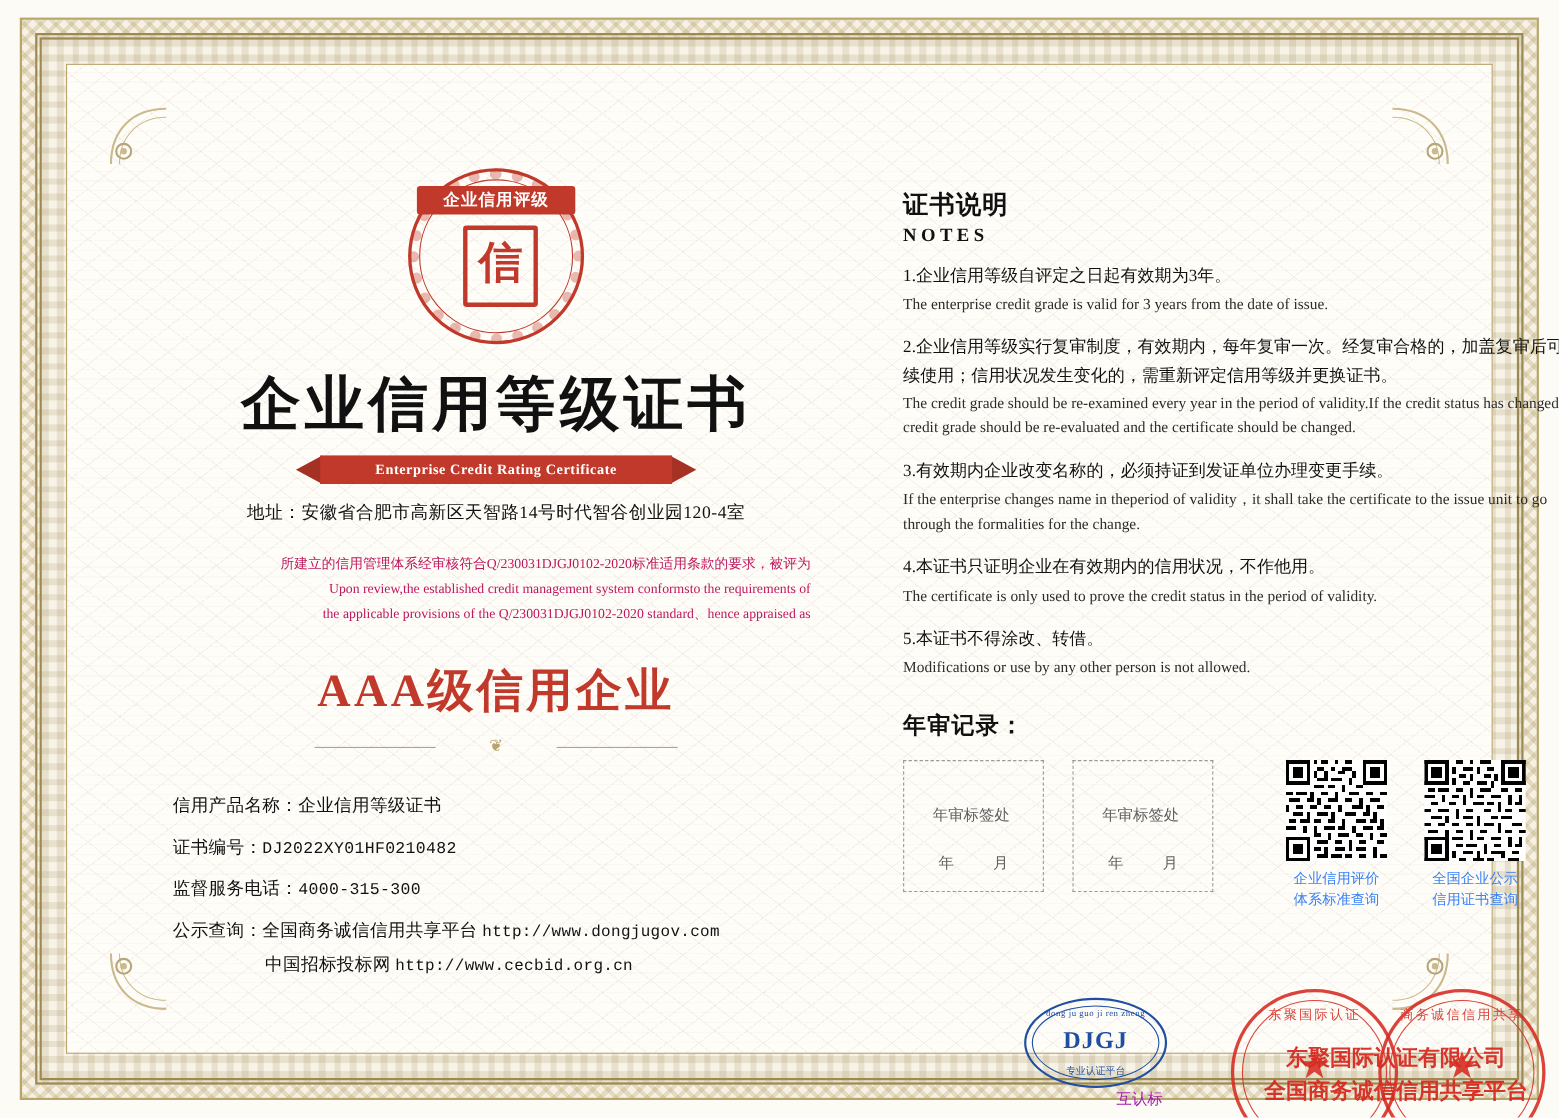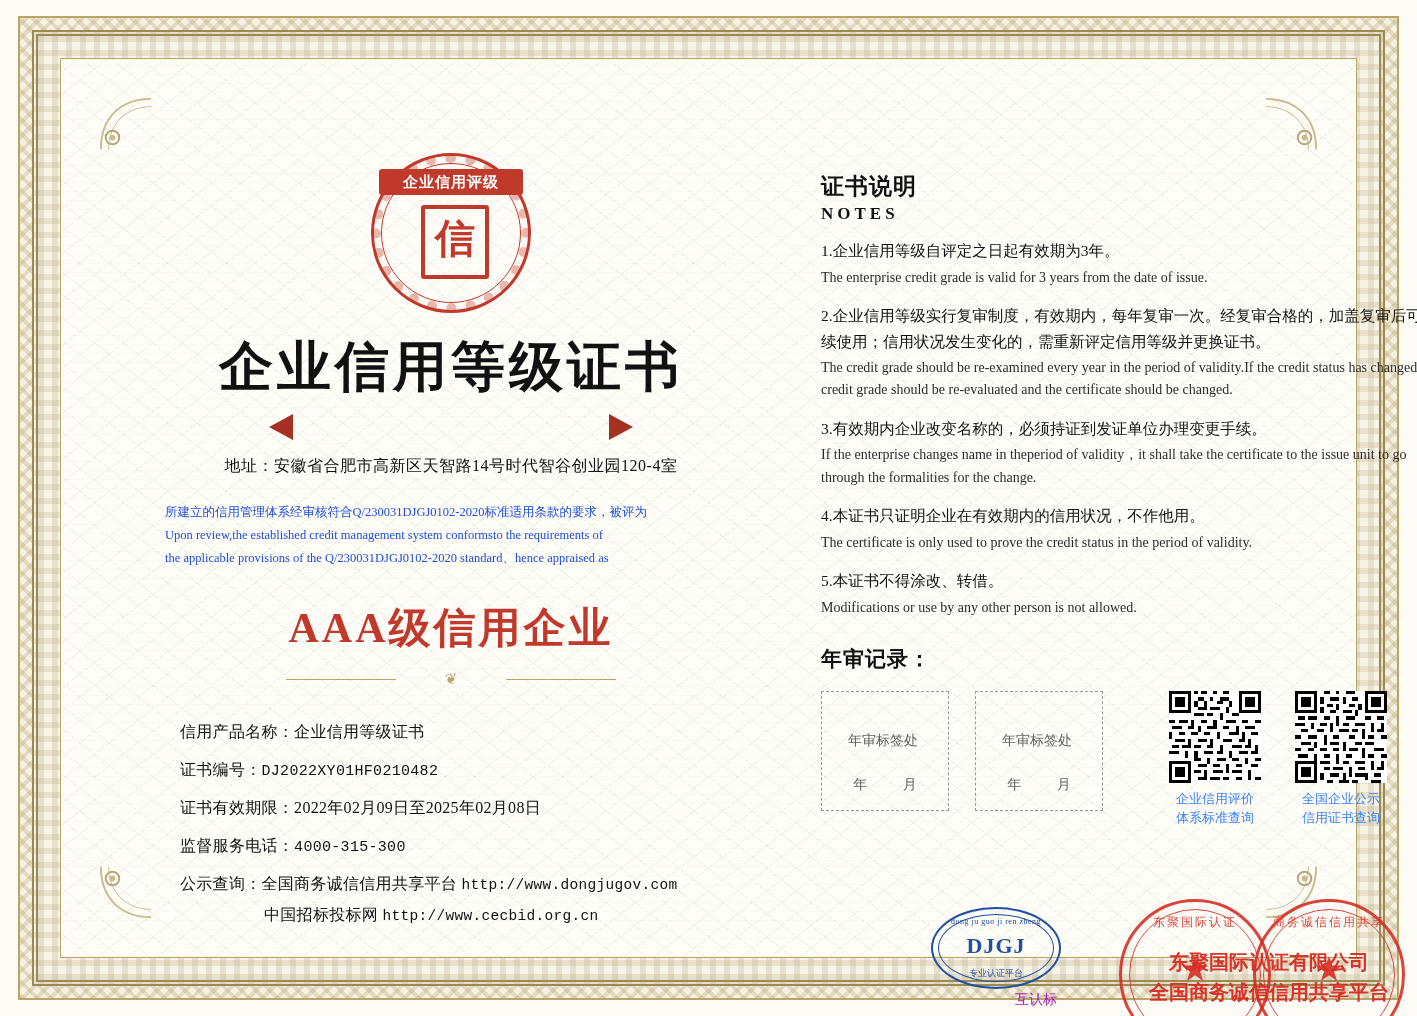--- a/index.html
+++ b/index.html
@@ -96,41 +96,41 @@
   .title-ribbon .tip-l{left:8px;border-right:24px solid #a53024;}
   .title-ribbon .tip-r{right:8px;border-left:24px solid #a53024;}
 
   .company{
     text-align:center;font-size:25px;font-weight:bold;color:#111;margin-top:34px;letter-spacing:1px;
   }
   .address{
     text-align:center;font-size:16px;color:#111;margin-top:16px;letter-spacing:.5px;
   }
   .statement{
-    margin-top:24px;text-align:left;color:#1d4ed8;font-size:12.5px;line-height:1.85;
+    margin-top:24px;text-align:right;color:#be185d;font-size:12.5px;line-height:1.85;
     padding:0 14px;
   }
   .statement .en{font-size:12.5px;}
 
   .grade{
     text-align:center;color:#c0392b;font-size:42px;font-weight:bold;margin-top:30px;letter-spacing:3px;
     font-family:"Liberation Serif",serif;
   }
   .divider{
     margin:14px auto 0;width:330px;height:18px;position:relative;color:#b9a46a;text-align:center;
     font-size:15px;line-height:18px;
   }
   .divider:before,.divider:after{
     content:"";position:absolute;top:9px;width:110px;height:1px;background:#b9a46a;
   }
   .divider:before{left:0;}
   .divider:after{right:0;}
 
   .fields{margin-top:34px;padding-left:6px;}
-  .field{font-size:16px;color:#111;margin-bottom:17px;letter-spacing:.3px;margin-left:23px;}
+  .field{font-size:16px;color:#111;margin-bottom:17px;letter-spacing:.3px;}
   .field .lab{font-family:"Liberation Serif",serif;}
   .field .val{font-family:"Liberation Serif",serif;}
   .field.mono .val{font-family:"Liberation Mono",monospace;font-size:15px;}
   .field .sub{display:block;margin-left:84px;margin-top:10px;}
   .url{font-family:"Liberation Mono",monospace;font-size:14.5px;}
 
   
   .notes-title-cn{font-size:23px;font-weight:bold;color:#111;letter-spacing:1px;}
   .notes-title-en{font-size:17px;font-weight:bold;color:#111;letter-spacing:4px;margin-top:2px;font-family:"Liberation Serif",serif;}
   .note{margin-top:14px;}
@@ -233,42 +233,40 @@
             <div class="ring2"></div>
             <div class="banner">企业信用评级</div>
             <div class="sqbox">信</div>
           </div>
 
           <div class="title-cn">企业信用等级证书</div>
 
           <div class="title-ribbon">
             <div class="tip-l"></div>
               <div class="tip-r"></div>
+            <div class="bar">Enterprise Credit Rating Certificate</div>
           </div>
 
           <div class="address">地址：安徽省合肥市高新区天智路14号时代智谷创业园120-4室</div>
 
           <div class="statement">
             <div>所建立的信用管理体系经审核符合Q/230031DJGJ0102-2020标准适用条款的要求，被评为</div>
             <div class="en">Upon review,the established credit management system conformsto the requirements of</div>
             <div class="en">the applicable provisions of the  Q/230031DJGJ0102-2020 standard、hence appraised as</div>
           </div>
 
           <div class="grade">AAA级信用企业</div>
           <div class="divider">❦</div>
 
           <div class="fields">
             <div class="field">
               <span class="lab">信用产品名称：</span><span class="val">企业信用等级证书</span>
             </div>
             <div class="field mono">
               <span class="lab">证书编号：</span><span class="val">DJ2022XY01HF0210482</span>
-            </div>
-            <div class="field">
-              <span class="lab">证书有效期限：</span><span class="val">2022年02月09日至2025年02月08日</span>
             </div>
             <div class="field mono">
               <span class="lab">监督服务电话：</span><span class="val">4000-315-300</span>
             </div>
             <div class="field">
               <span class="lab">公示查询：</span><span>全国商务诚信信用共享平台</span>
               <span class="url">http://www.dongjugov.com</span>
               <span class="sub">
                 <span>中国招标投标网</span>
                 <span class="url">http://www.cecbid.org.cn</span>

